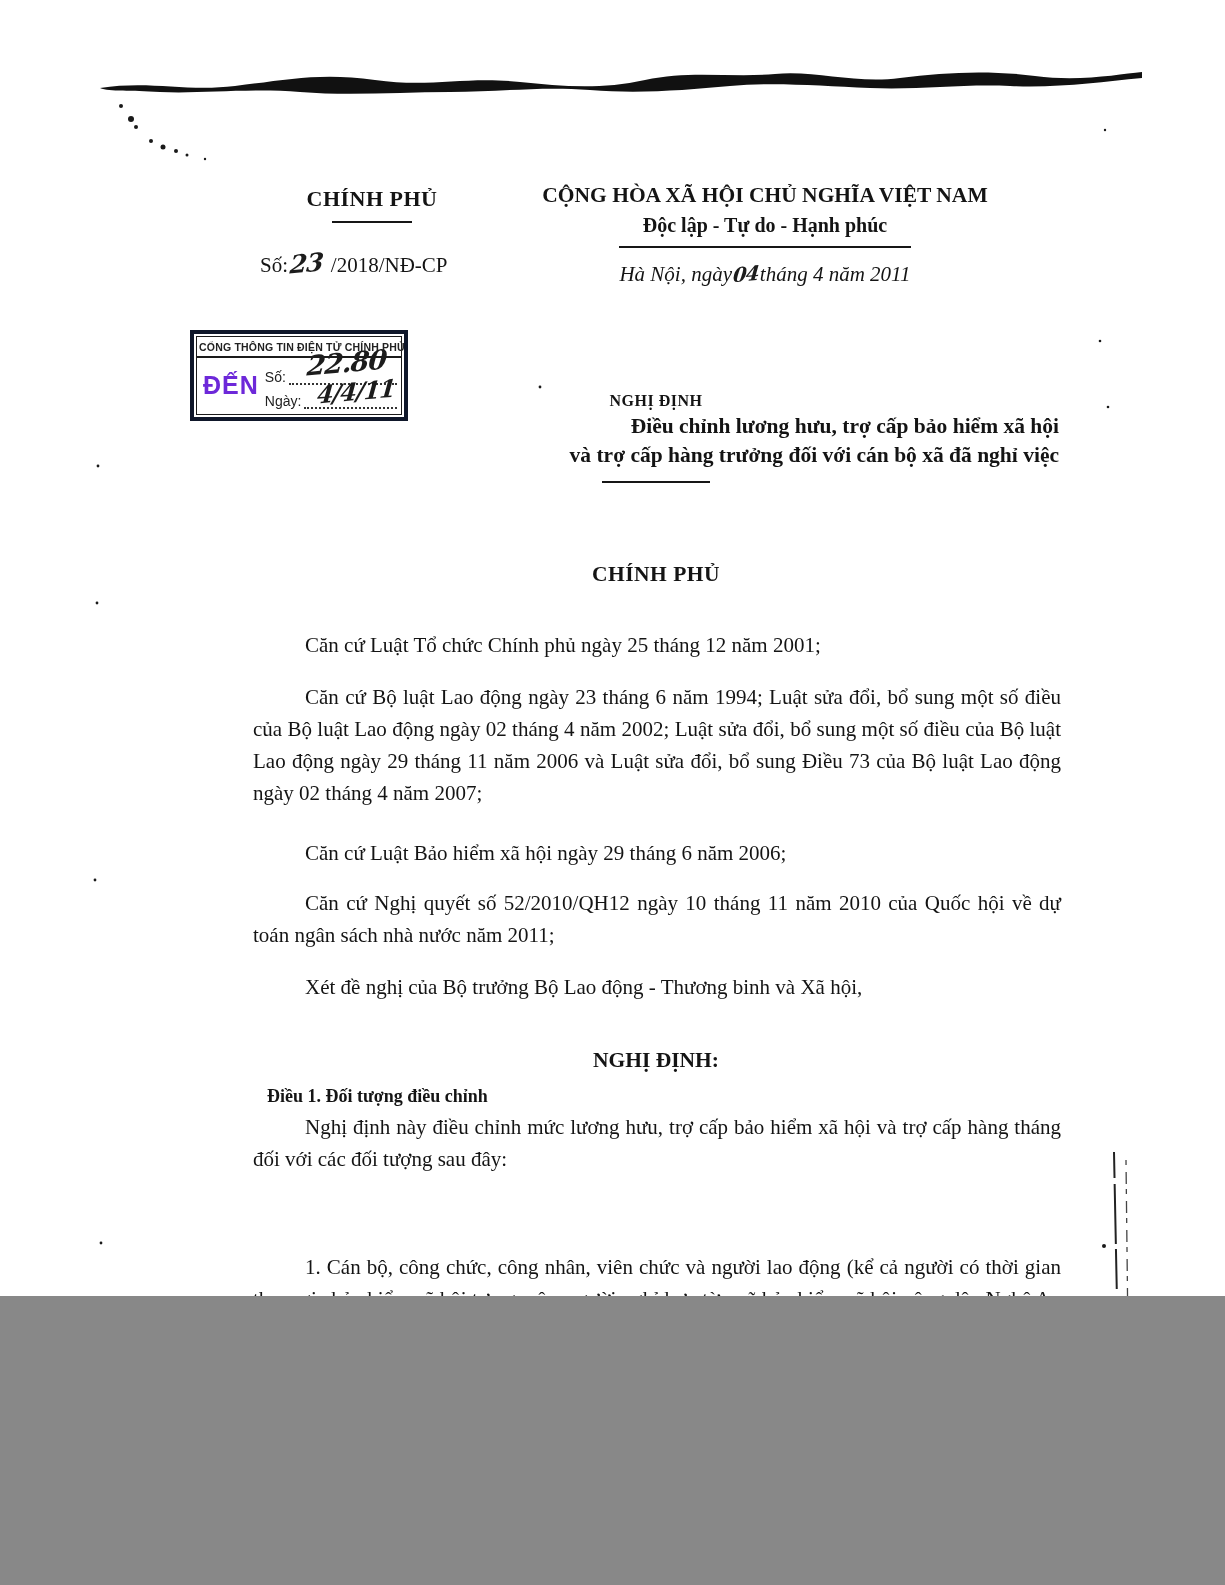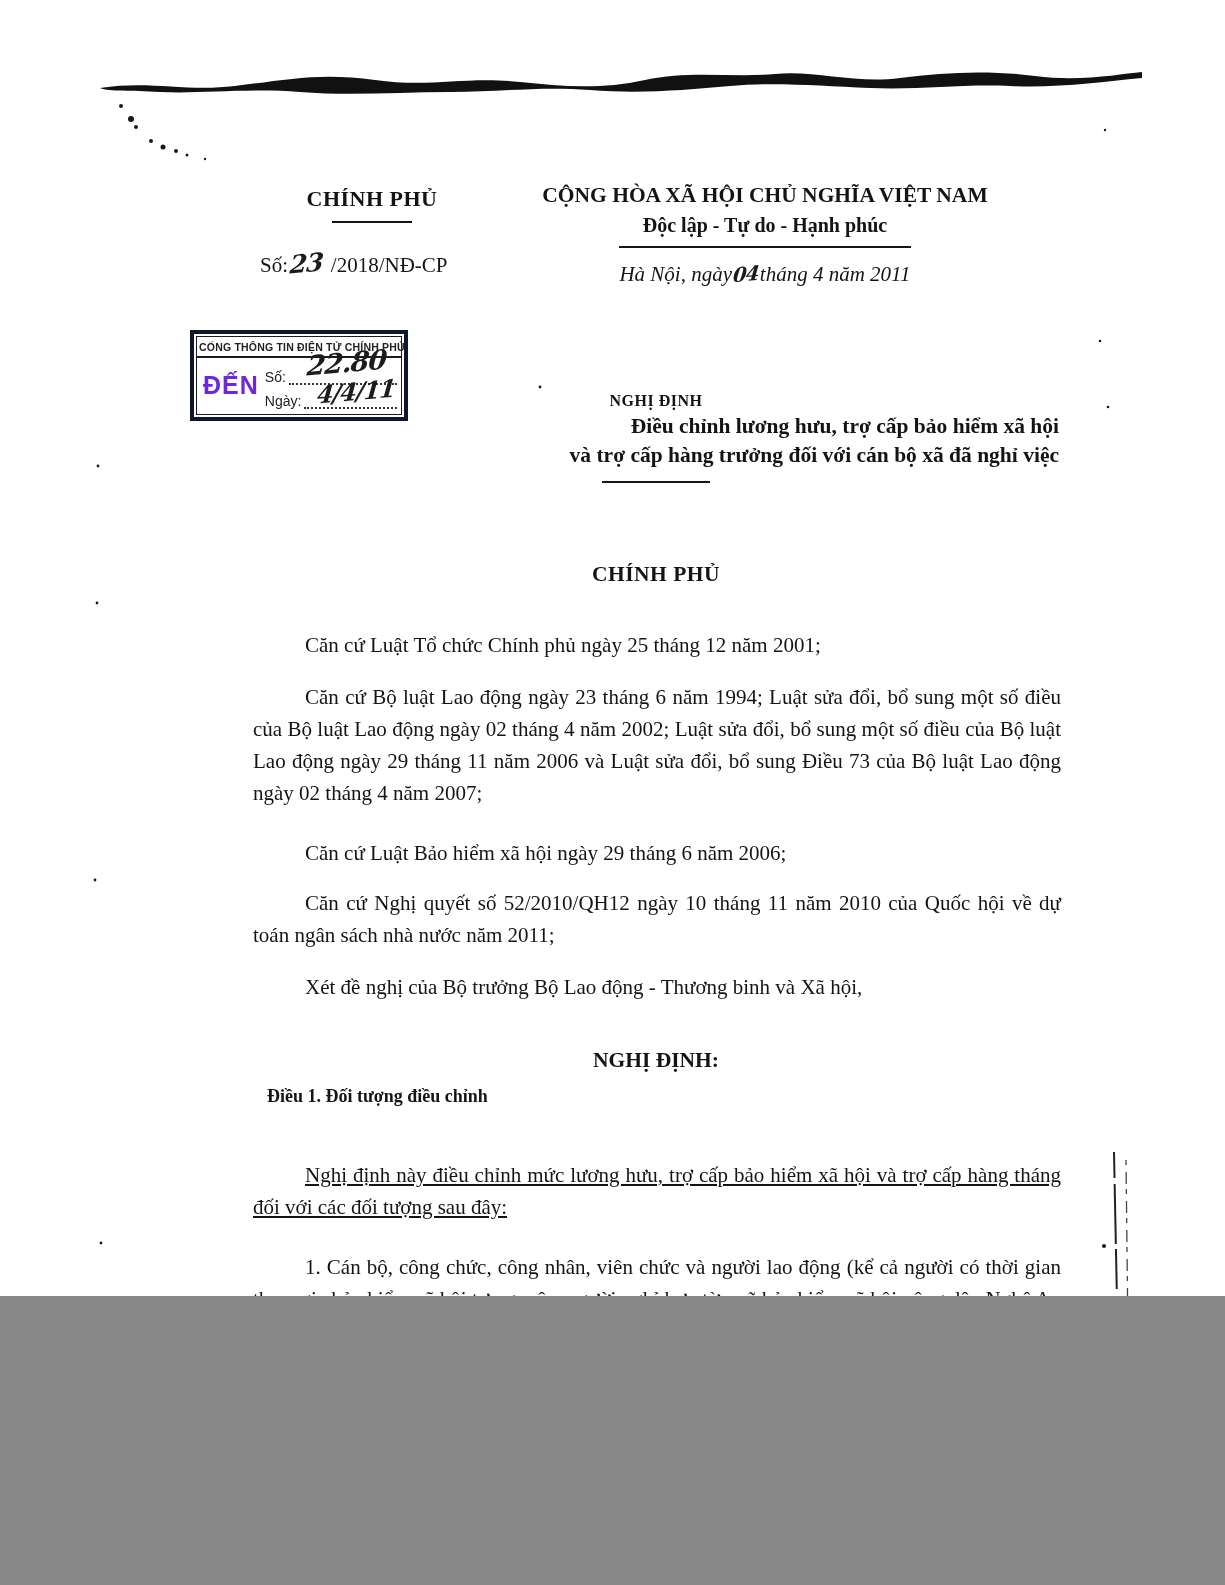--- a/index.html
+++ b/index.html
@@ -75,21 +75,21 @@
   }
   .p1{top:608px;}
   .p2{top:660px;}
   .p3{top:816px;}
   .p4{top:866px;}
   .p5{top:950px;}
   .decree-heading{position:absolute;left:253px;top:1036px;width:806px;text-align:center;
           font-weight:bold;font-size:21.5px;margin-top:12px;}
   .art-heading{position:absolute;left:267px;top:1086px;width:790px;
           font-weight:bold;font-size:18px;}
-  .intro{top:1138px;text-decoration:underline;}
+  .intro{top:1090px;}
   .item1{top:1230px;}
 </style>
 </head>
 <body>
 
 <div class="page">
 
   <svg class="artifacts" viewBox="0 0 1225 1585" xmlns="http://www.w3.org/2000/svg">
     <path d="M100,88 C150,80 185,92 235,86 C285,80 320,72 375,80 C430,88 465,76 520,82 C560,86 600,90 645,80 C690,70 730,78 775,74 C815,70 855,84 900,78 C945,72 990,70 1035,76 C1080,82 1120,74 1142,72 L1142,78 C1100,82 1060,88 1010,86 C960,84 920,90 870,88 C820,86 775,82 730,86 C685,90 640,94 590,90 C540,86 500,92 450,92 C400,92 350,96 300,92 C250,88 200,94 160,92 C130,90 110,92 100,88 Z" fill="#111"></path>
     <rect x="0" y="1576" width="1225" height="9" fill="#0d0d0d"></rect>

